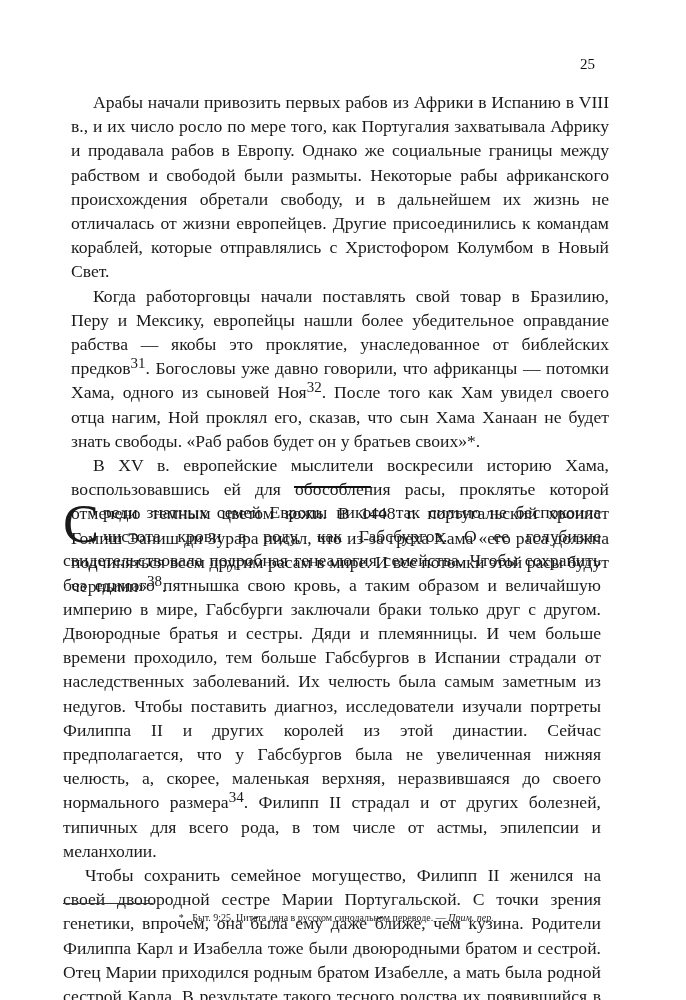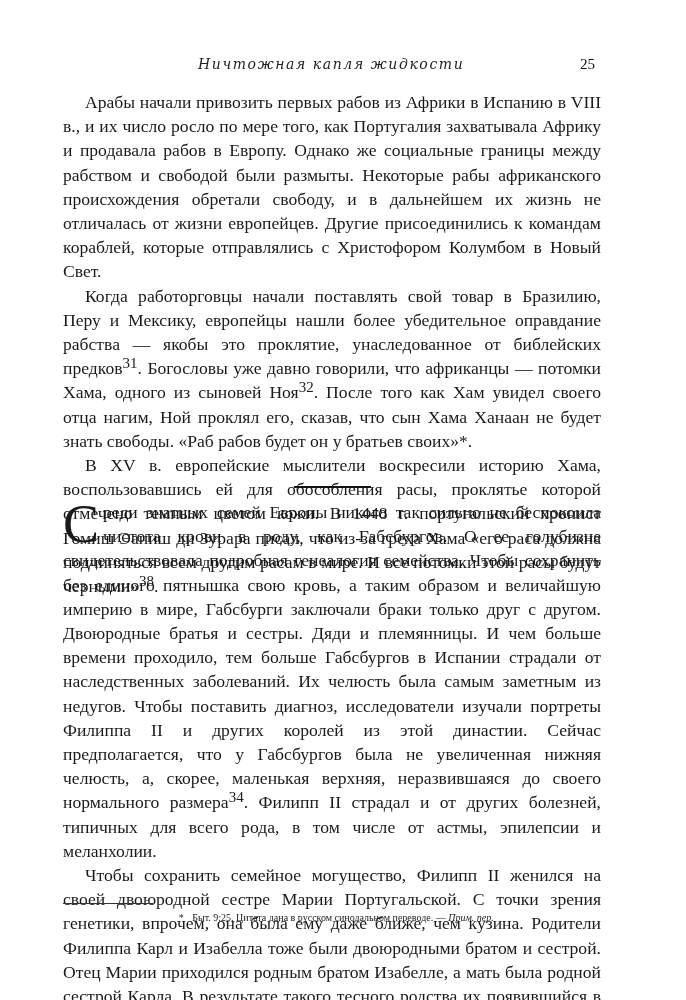--- a/index.html
+++ b/index.html
@@ -4,37 +4,36 @@
   <style>
     html, body { margin: 0; padding: 0; background: #ffffff; }
     body { width: 686px; height: 1000px; position: relative; overflow: hidden; color: #1a1a1a; }
     .page { position: absolute; left: 63px; top: 0; width: 538px; height: 1000px; }
     .running-head { position: absolute; top: 56px; left: 0; width: 538px; height: 24px; font-family: "DejaVu Serif", serif; }
     .running-title { position: absolute; left: 135px; top: 0; font-style: italic; font-size: 14px; letter-spacing: 1.6px; color: #222; }
     .page-number { position: absolute; right: 6px; top: 0; font-size: 15px; font-weight: normal; color: #111; font-family: "Liberation Serif", serif; }
     .body-text { position: absolute; left: 0; width: 538px; font-family: "Liberation Serif", serif; font-size: 17.6px; line-height: 24.2px; text-align: justify; }
     .body-text p { margin: 0; text-indent: 22px; }
     .body-text p.noindent { text-indent: 0; }
-    .sec1 { top: 90px; }
+    .sec1 { top: 90px; margin-left: 8px; }
     .sec2 { top: 500px; }
     sup { font-size: 15px; line-height: 0; vertical-align: 6px; }
     .divider { position: absolute; left: 231px; top: 486px; width: 77px; height: 2px; background: #111; }
     .dropcap { float: left; font-size: 54px; line-height: 44px; margin: 2px 4px 0 0; font-family: "Liberation Serif", serif; }
     .footnote-rule { position: absolute; left: 0; top: 903px; width: 90px; height: 1px; background: #333; }
     .footnote { position: absolute; left: 0; top: 909px; width: 538px; font-family: "Liberation Serif", serif; font-size: 10px; line-height: 18px; color: #222; text-align: center; }
     .fn-mark { display: inline-block; width: 22px; }
     .fn-italic { font-style: italic; }
   </style>
 </head>
 <body>
 
 <div class="page">
 
   <div class="running-head">
-    <span class="running-title">Ничтожная капля жидкости</span>
     <span class="page-number">25</span>
   </div>
 
   <div class="body-text sec1">
     <p><span>Арабы начали привозить первых рабов из Африки в Испанию в VIII в., и их число росло по мере того, как Португалия захватывала Африку и продавала рабов в Европу. Однако же социальные границы между рабством и свободой были размыты. Некоторые рабы африканского происхождения обретали свободу, и в дальнейшем их жизнь не отличалась от жизни европейцев. Другие присоединились к командам кораблей, которые отправлялись с Христофором Колумбом в Новый Свет.</span></p>
     <p><span>Когда работорговцы начали поставлять свой товар в Бразилию, Перу и Мексику, европейцы нашли более убедительное оправдание рабства — якобы это проклятие, унаследованное от библейских предков</span><sup>31</sup><span>. Богословы уже давно говорили, что африканцы — потомки Хама, одного из сыновей Ноя</span><sup>32</sup><span>. После того как Хам увидел своего отца нагим, Ной проклял его, сказав, что сын Хама Ханаан не будет знать свободы. «Раб рабов будет он у братьев своих»*.</span></p>
     <p><span>В XV в. европейские мыслители воскресили историю Хама, воспользовавшись ей для обособления расы, проклятье которой отмечено темным цветом кожи. В 1448 г. португальский хронист Гомиш Эаниш ди Зурара писал, что из-за греха Хама «его раса должна подчиняться всем другим расам в мире. И все потомки этой расы будут черными»</span><sup>38</sup><span>.</span></p>
   </div>
 
   <div class="divider"></div>

